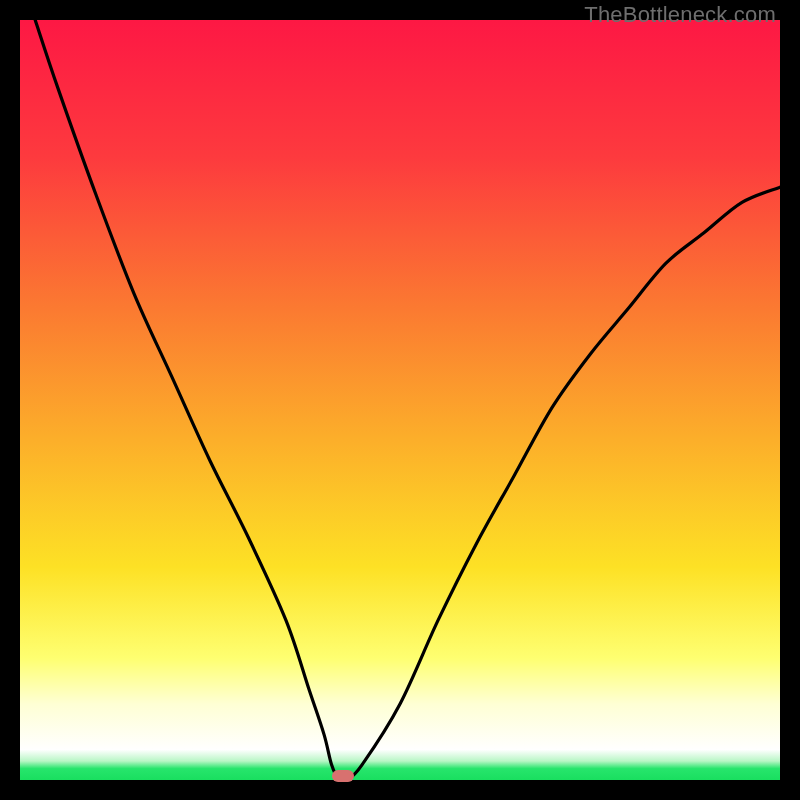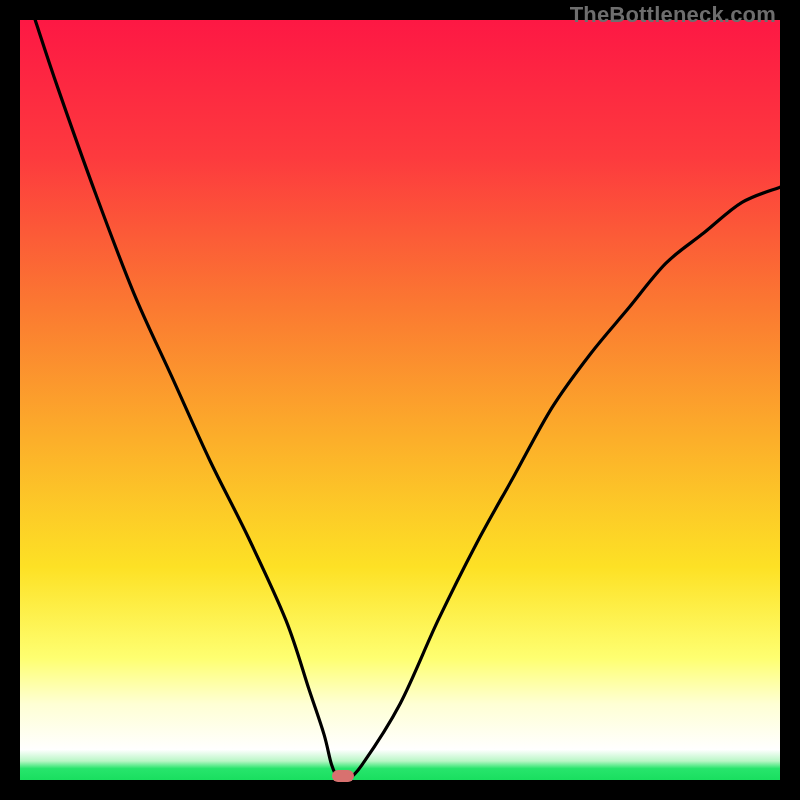--- a/index.html
+++ b/index.html
@@ -25,21 +25,21 @@
     top: 0;
     width: 760px;
     height: 760px;
   }
   .watermark {
     position: absolute;
     top: 2px;
     right: 24px;
     color: #6e6e6e;
     font-size: 22px;
-    font-weight: 700;
+    font-weight: 400;
     letter-spacing: 0.2px;
     font-family: Arial, sans-serif;
     margin-left: 18px;
   }
   .marker {
     position: absolute;
     width: 22px;
     height: 12px;
     border-radius: 6px;
     background: #d8716f;

